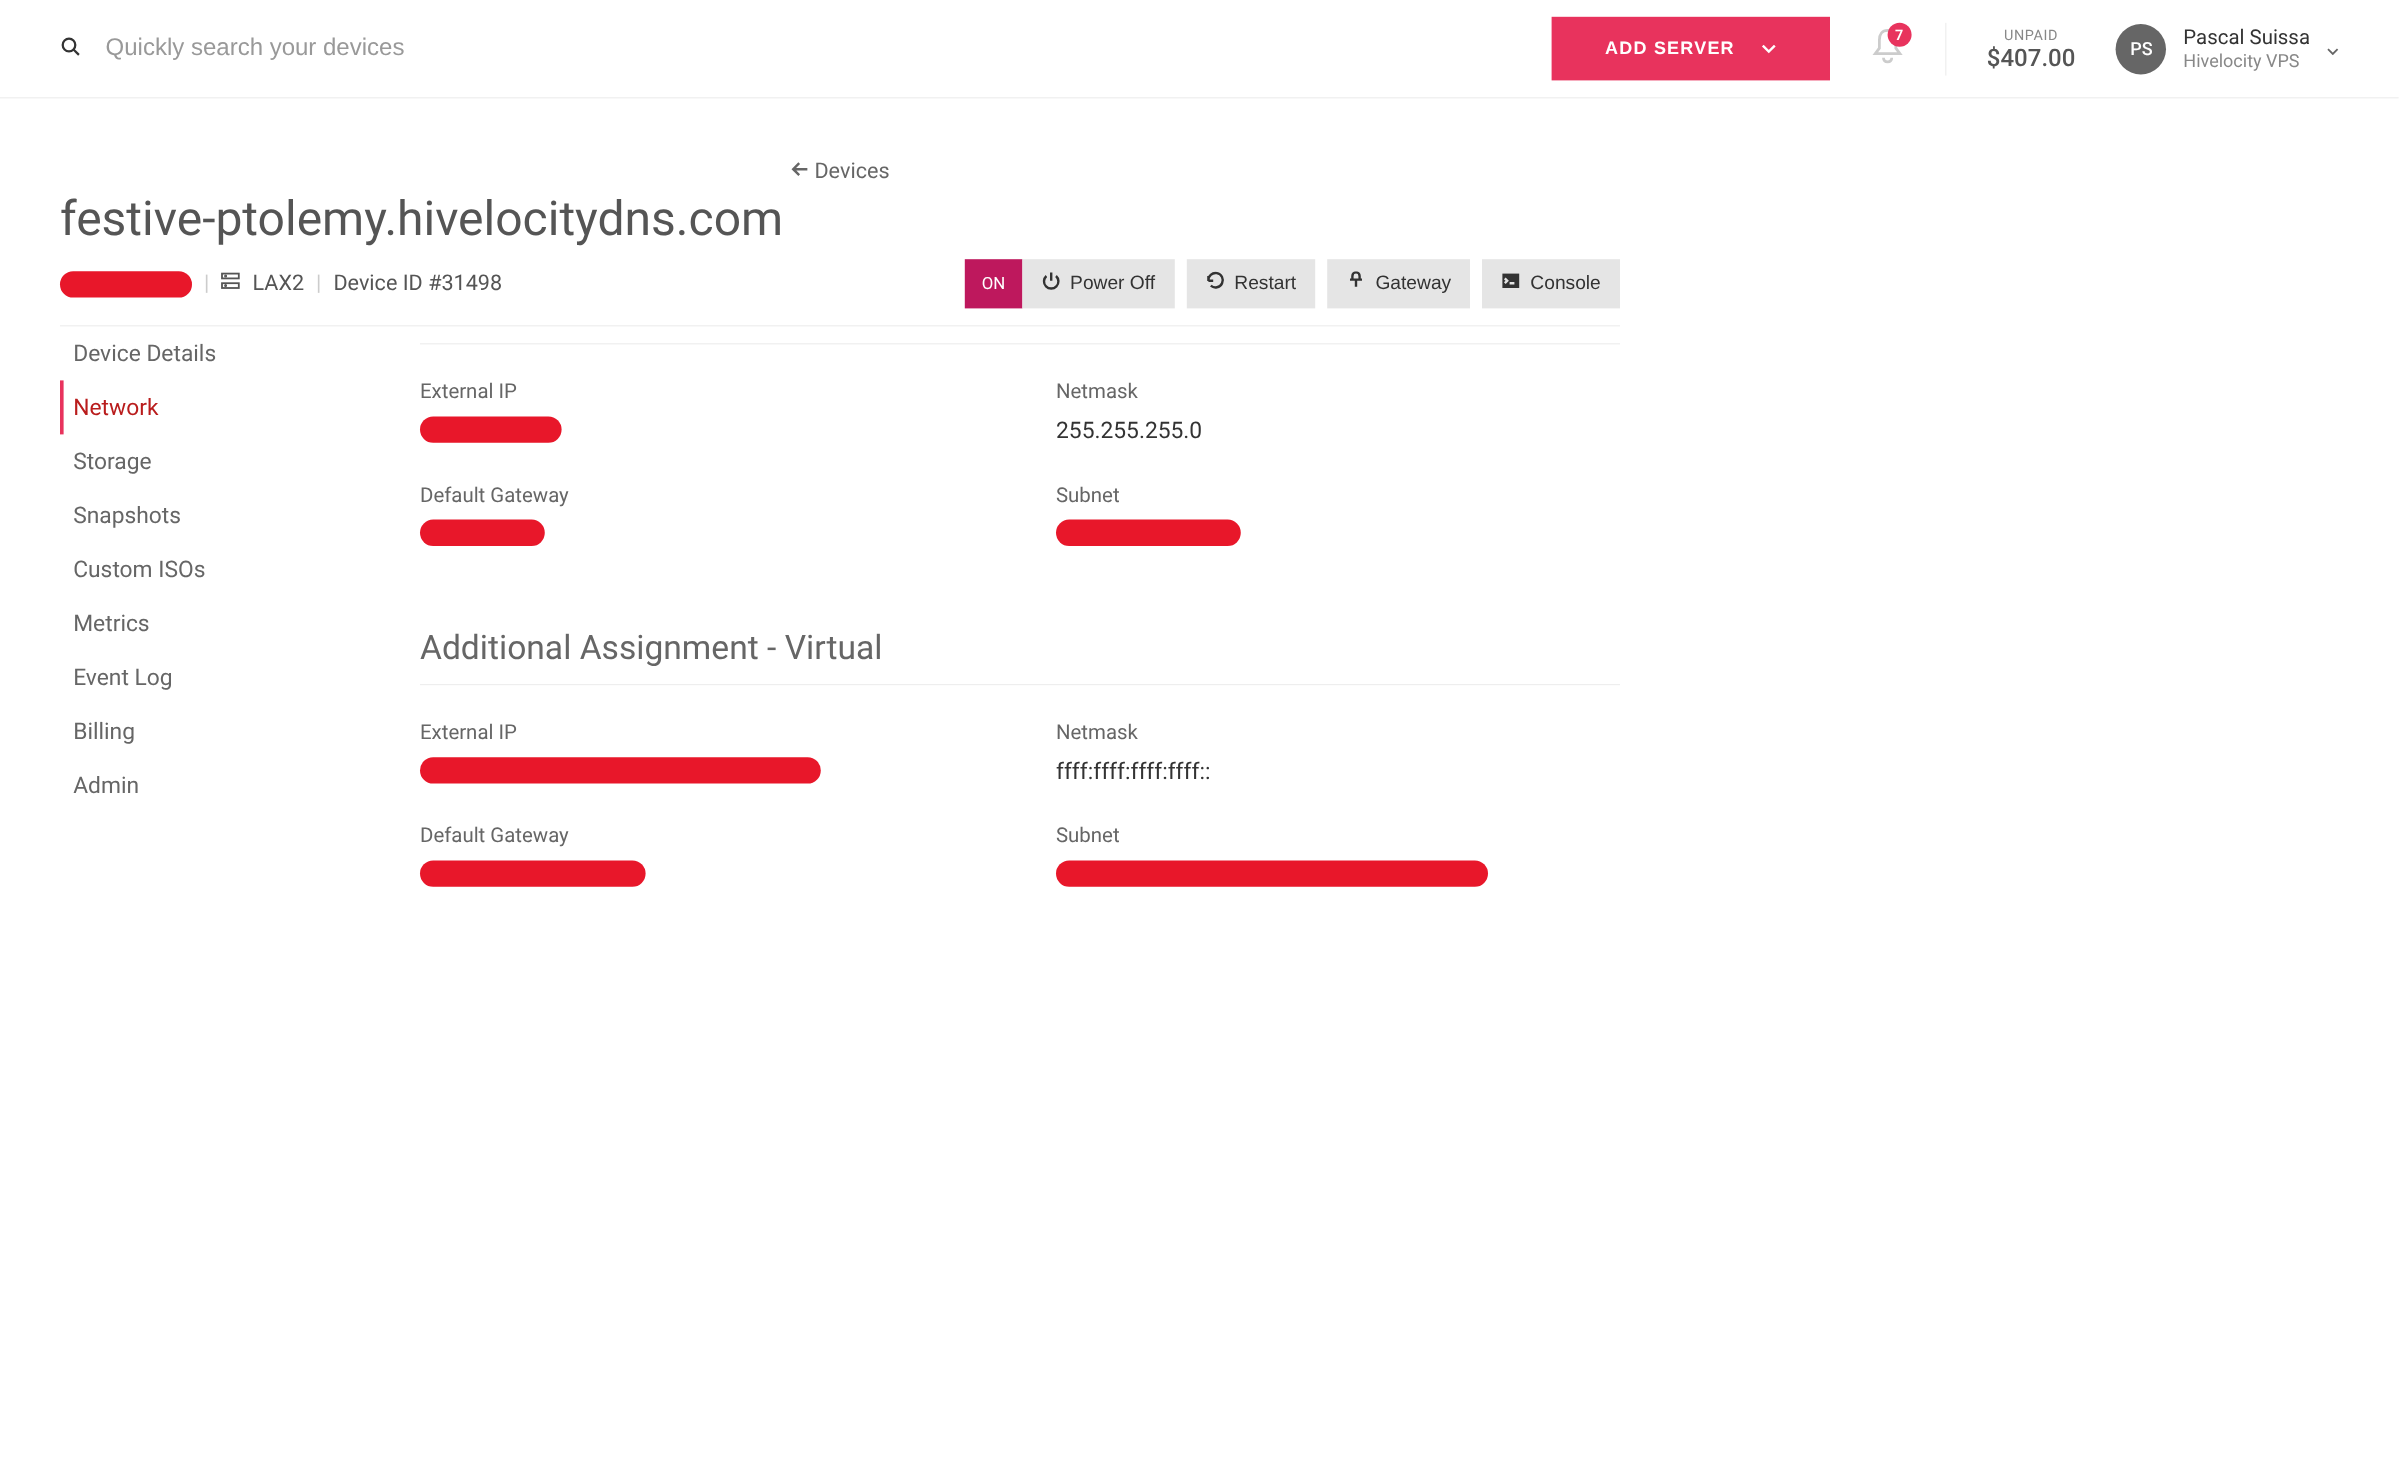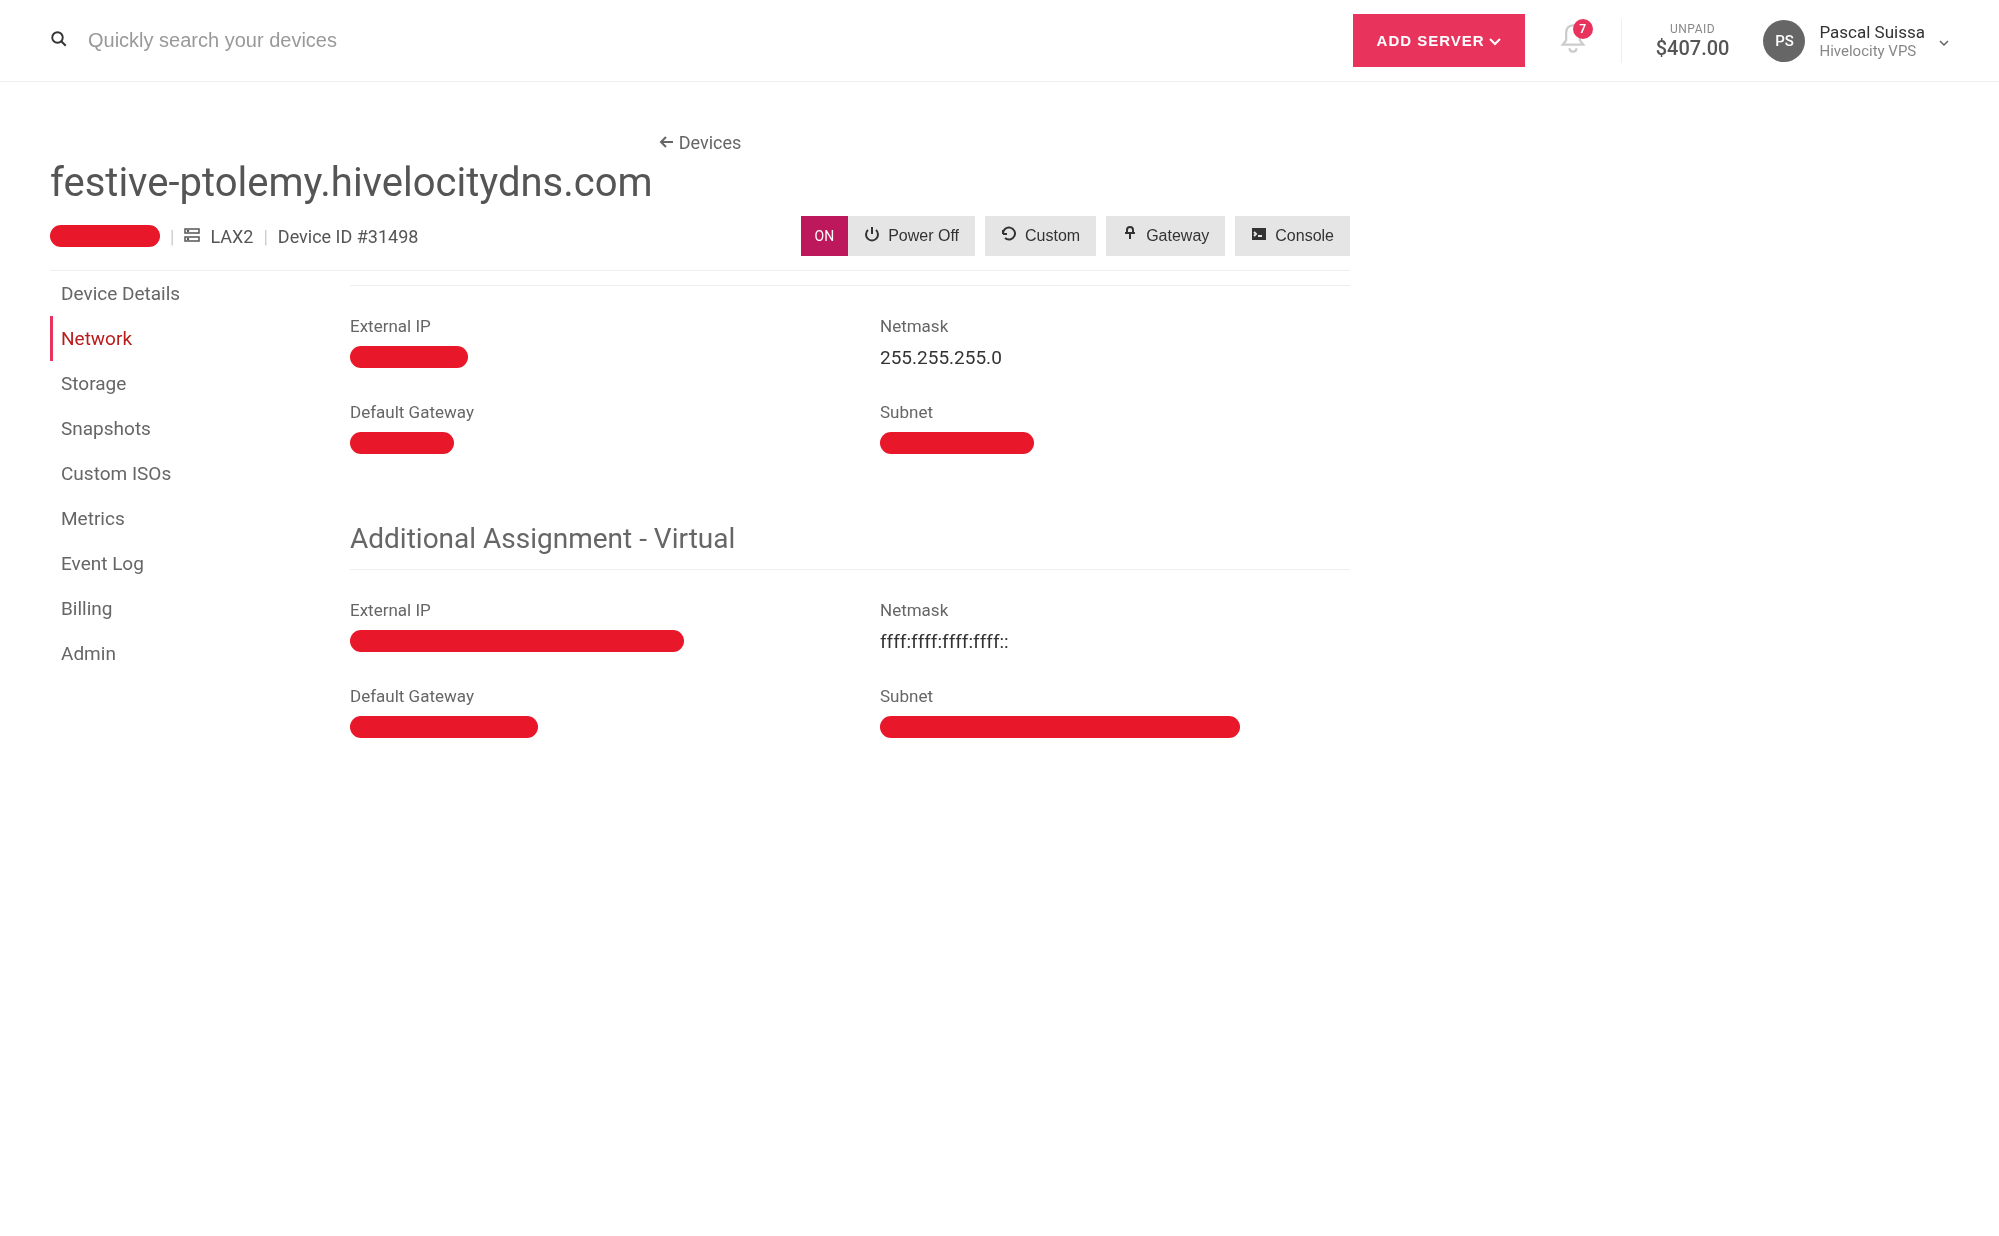--- a/index.html
+++ b/index.html
@@ -28,27 +28,27 @@
       outline: none;
       font-size: 20px;
       color: #999;
       flex: 1;
     }
     .search-input::placeholder { color: #999; }
     .add-server-btn {
       background: #e8335d;
       color: #fff;
       border: none;
-      padding: 18px 24px;
+      padding: 18px 45px;
       font-size: 15px;
       letter-spacing: 1px;
       font-weight: 600;
       display: flex;
       align-items: center;
-      gap: 4px;
+      gap: 22px;
       cursor: pointer;
     }
     .chevron-down { width: 12px; height: 8px; }
     .bell-wrap { position: relative; padding: 0 14px; cursor: pointer; }
     .bell-icon { width: 28px; height: 32px; stroke: #ccc; stroke-width: 2; fill: none; }
     .badge {
       position: absolute;
       top: -4px; right: 8px;
       background: #e8335d;
       color: #fff;
@@ -257,21 +257,21 @@
           <span><svg class="action-icon" viewBox="0 0 16 16">
                 <path d="M8 1 V8 M4 4 A6 6 0 1 0 12 4"></path>
               </svg></span>
           <span>Power Off</span>
         </button>
       </div>
       <button class="action-btn">
         <span><svg class="action-icon" viewBox="0 0 16 16">
               <path d="M2 8 A6 6 0 1 1 4 12 M2 8 L2 4 M2 8 L6 8"></path>
             </svg></span>
-        <span>Custom</span>
+        <span>Restart</span>
       </button>
       <button class="action-btn">
         <span><svg class="action-icon" viewBox="0 0 16 16">
               <path d="M3 7 H13 M5 7 V4 A3 3 0 0 1 11 4 V7 M8 7 V13"></path>
             </svg></span>
         <span>Gateway</span>
       </button>
       <button class="action-btn">
         <span><svg class="action-icon" viewBox="0 0 16 16">
               <rect x="1" y="2" width="14" height="12" fill="#333" stroke="none"></rect>

